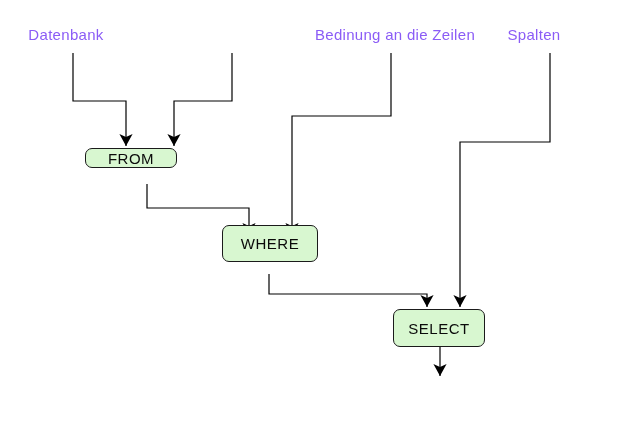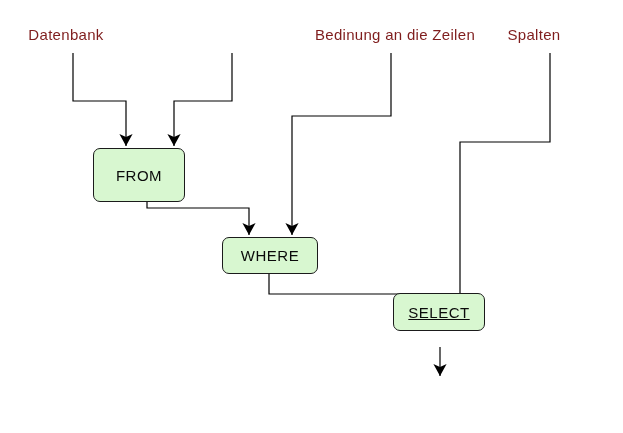--- a/index.html
+++ b/index.html
@@ -3,36 +3,36 @@
 <meta charset="utf-8">
 <style>
   html,body{margin:0;padding:0;background:#ffffff;}
   .canvas{
     position:relative;width:623px;height:433px;background:#ffffff;
     font-family:"Liberation Sans", sans-serif;overflow:hidden;
   }
   .connectors{position:absolute;left:0;top:0;width:623px;height:433px;}
   .input-label{
     position:absolute;top:26px;transform:translateX(-50%);
-    font-size:15px;line-height:18px;letter-spacing:0.3px;color:#7f1d1d;
+    font-size:15px;line-height:18px;letter-spacing:0.3px;color:#8b5cf6;
     white-space:nowrap;
   }
   .lbl-datenbank{left:66px;}
   .lbl-tabellenname{left:231px;}
   .lbl-bedinung{left:395px;}
   .lbl-spalten{left:534px;}
   .node{
     position:absolute;display:flex;align-items:center;justify-content:center;
     background:#d8f7d0;border:1.5px solid #1b1b1b;border-radius:7px;
     font-size:15px;letter-spacing:0.5px;color:#0a0a0a;box-sizing:border-box;
     white-space:nowrap;
   }
-  .node-from{left:93px;top:148px;width:92px;height:54px;}
-  .node-where{left:222px;top:237px;width:96px;height:37px;}
-  .node-select{left:393px;top:293px;width:92px;height:38px;text-decoration:underline;}
+  .node-from{left:85px;top:148px;width:92px;height:20px;}
+  .node-where{left:222px;top:225px;width:96px;height:37px;}
+  .node-select{left:393px;top:309px;width:92px;height:38px;}
   .edge{fill:none;stroke-width:1.2px;}
 </style>
 </head>
 <body>
 
 <div class="canvas">
 
   <svg class="connectors" viewBox="0 0 623 433" xmlns="http://www.w3.org/2000/svg">
     <defs>
       <marker id="arrow" viewBox="0 0 10 12" refX="10" refY="6" markerWidth="10" markerHeight="12" orient="auto">

